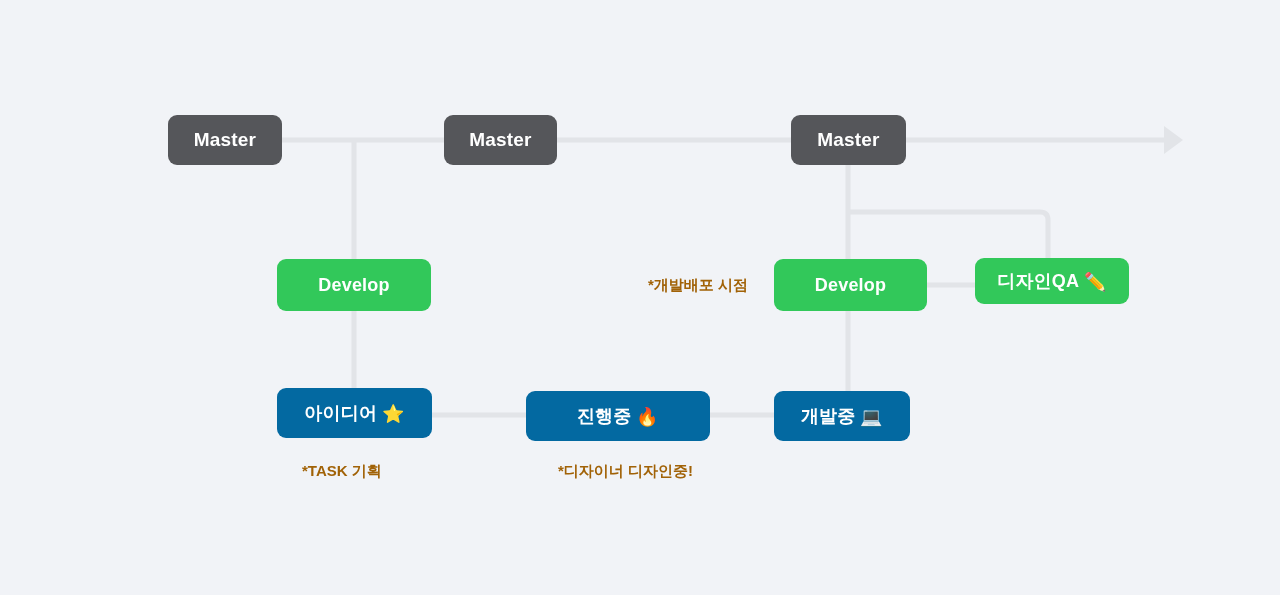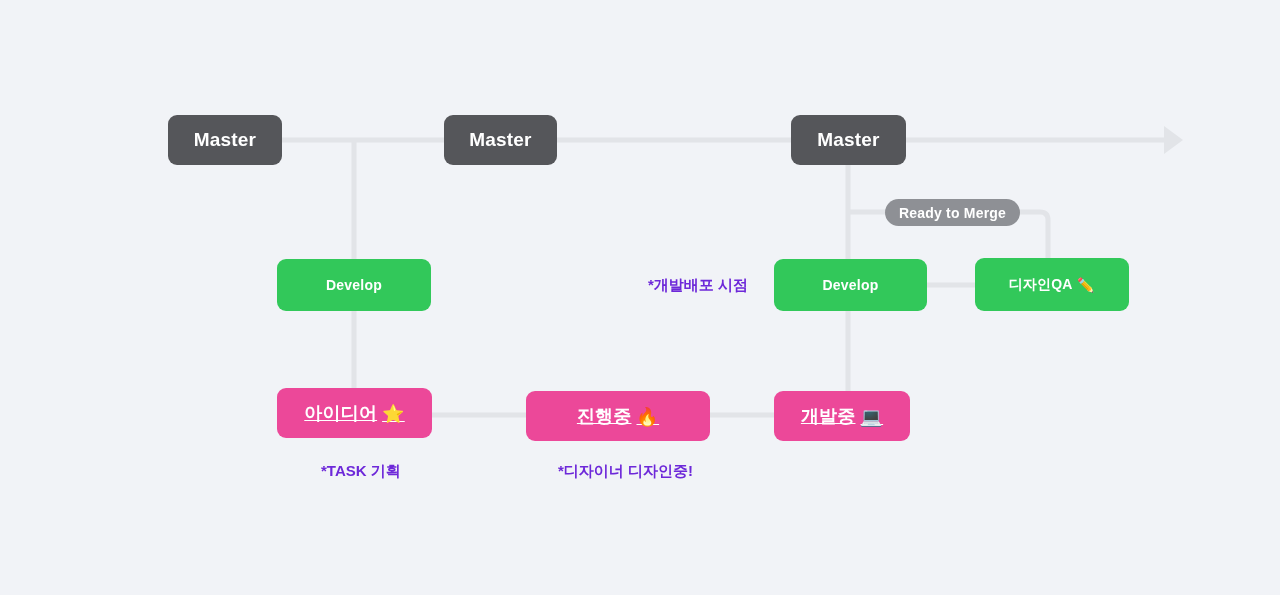--- a/index.html
+++ b/index.html
@@ -35,36 +35,35 @@
     letter-spacing: 0.2px;
     white-space: nowrap;
     z-index: 5;
   }
   .node-master {
     background: #55565a;
     font-size: 19px;
   }
   .node-develop {
     background: #32c85a;
-    font-size: 14px;
+    font-size: 18px;
   }
   .node-task {
-    background: #ec4899;
+    background: #0369a1;
     font-size: 18px;
-    text-decoration: underline;
   }
   .node-pill {
     background: #8e9095;
     border-radius: 16px;
     font-size: 14px;
     font-weight: bold;
   }
   .caption {
     position: absolute;
-    color: #6d28d9;
+    color: #a16207;
     font-size: 15px;
     font-weight: bold;
     white-space: nowrap;
     z-index: 5;
   }
   .node .emoji {
     font-family: "DejaVu Sans", sans-serif;
     font-weight: normal;
     margin-left: 5px;
   }
@@ -101,43 +100,40 @@
   </div>
 
   <div class="node node-develop" style="left:241px; top:259px; width:154px; height:52px;">
     <span class="lbl">Develop</span>
   </div>
 
   <div class="node node-develop" style="left:738px; top:259px; width:153px; height:52px;">
     <span class="lbl">Develop</span>
   </div>
 
-  <div class="node node-develop" style="left:939px; top:258px; width:154px; height:53px;">
+  <div class="node node-develop" style="left:939px; top:258px; width:154px; height:46px;">
     <span class="lbl">디자인QA</span>
     <span class="emoji">✏️</span>
   </div>
 
   <div class="node node-task" style="left:241px; top:388px; width:155px; height:50px;">
     <span class="lbl">아이디어</span>
     <span class="emoji">⭐</span>
   </div>
 
   <div class="node node-task" style="left:490px; top:391px; width:184px; height:50px;">
     <span class="lbl">진행중</span>
     <span class="emoji">🔥</span>
   </div>
 
   <div class="node node-task" style="left:738px; top:391px; width:136px; height:50px;">
     <span class="lbl">개발중</span>
     <span class="emoji">💻</span>
   </div>
 
-  <div class="node node-pill" style="left:849px; top:199px; width:135px; height:27px;">
-    <span class="lbl">Ready to Merge</span>
-  </div>
 
-  <div class="caption" style="left:285px; top:462px;">*TASK 기획</div>
+  <div class="caption" style="left:266px; top:462px;">*TASK 기획</div>
 
   <div class="caption" style="left:522px; top:462px;">*디자이너 디자인중!</div>
 
   <div class="caption" style="left:612px; top:276px;">*개발배포 시점</div>
 
 </div>
 
 </body></html>

